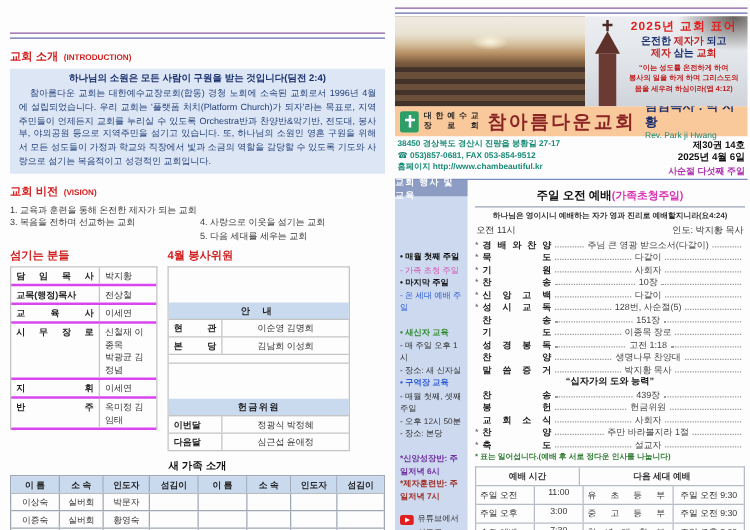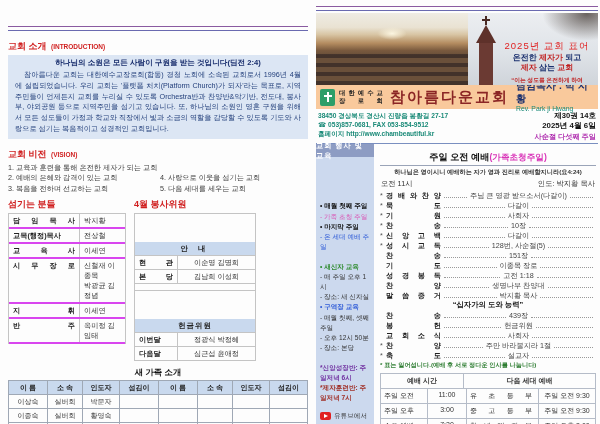--- a/index.html
+++ b/index.html
@@ -12,21 +12,21 @@
   
   .page-l{position:absolute;left:8px;top:26px;width:300px;}
   .intro-box{background:#dce6f4;margin-top:2px;padding:3px 7px 4px;}
   .intro-verse{color:#1a2f6e;font-weight:700;font-size:7.6px;text-align:center;margin-bottom:2px;}
   .intro-body{color:#24407c;font-size:7.2px;line-height:1.5;text-align:justify;text-indent:9px;white-space:normal;}
   .vision-cols{display:flex;font-size:7.2px;color:#3a3a3a;line-height:1.45;margin:2px 0 4px;}
   .vcol{width:152px;}
   .vcol-r{padding-top:10.4px;width:140px;}
   .two-col{display:flex;gap:8px;}
   .col-serv{width:118px;}
-  .col-vol{width:122px;}
+  .col-vol{width:146px;}
   .srv-tbl{border:1px solid #c4c4c4;border-bottom:none;margin-top:2px;}
   .srv-row{display:flex;border-bottom:2px solid #d946ef;font-size:7.2px;}
   .srv-role{width:62px;padding:1.5px 4px;color:#222;font-weight:600;border-right:1px solid #c4c4c4;}
   .srv-names{flex:1;padding:1.5px 4px;color:#333;white-space:pre-line;}
   .vol-tbl{border:1px solid #c4c4c4;border-bottom:none;margin-top:2px;}
   .vol-hdr{background:#c9d9ee;border-bottom:1px solid #c4c4c4;font-weight:700;font-size:7.4px;
     text-align:center;padding:1.5px 0;color:#222;letter-spacing:4px;margin-top:28px;}
   .vol-hdr.tight{letter-spacing:1px;}
   .vol-row{display:flex;border-bottom:1px solid #c4c4c4;font-size:7.2px;}
   .vol-lab{width:34px;padding:1.5px 4px;font-weight:600;color:#222;border-right:1px solid #c4c4c4;}
@@ -73,21 +73,21 @@
   .ph-sky{width:130px;height:72px;position:relative;overflow:hidden;
     background:linear-gradient(180deg,#eceef1 0%,#dfe3e8 55%,#cfd4da 100%);}
   .tree{position:absolute;right:-8px;top:-8px;width:64px;height:36px;
     background:radial-gradient(ellipse at 70% 25%,rgba(62,52,46,.75),rgba(62,52,46,0) 70%);}
   .spire-cross-v{position:absolute;left:17px;top:3px;width:2px;height:9px;background:#4a2a24;}
   .spire-cross-h{position:absolute;left:14px;top:6px;width:8px;height:2px;background:#4a2a24;}
   .spire-roof{position:absolute;left:8px;top:12px;width:0;height:0;
     border-left:10px solid transparent;border-right:10px solid transparent;border-bottom:18px solid #5e312a;}
   .spire-body{position:absolute;left:11px;top:30px;width:14px;height:42px;background:#6b3a33;}
   .slogan{position:absolute;left:30px;right:2px;top:2px;text-align:center;}
-  .slogan-title{color:#e02020;font-weight:400;font-size:9.5px;letter-spacing:1px;margin-top:25px;}
+  .slogan-title{color:#e02020;font-weight:700;font-size:9.5px;letter-spacing:1px;}
   .slogan-line{color:#1a2f6e;font-weight:800;font-size:8px;line-height:1.3;}
   .sl-red{color:#c02020;}
   .slogan-verse{margin-top:2px;color:#c02020;font-weight:700;font-size:5.8px;line-height:1.5;white-space:pre-line;}
   .masthead{height:24px;background:#f9c99c;display:flex;align-items:center;padding:0 4px;gap:4px;}
   .logo{width:15px;height:17px;background:#2e9e68;border-radius:2px;position:relative;flex:none;}
   .logo::before{content:"";position:absolute;left:6.5px;top:3px;width:2px;height:10px;background:#fff;}
   .logo::after{content:"";position:absolute;left:3.5px;top:6px;width:8px;height:2px;background:#fff;}
   .denom{width:44px;font-size:6.4px;font-weight:700;color:#222;line-height:1.3;}
   .church-name{flex:1;text-align:center;font-size:15px;font-weight:800;color:#8b2525;letter-spacing:2px;}
   .pastor-blk{width:78px;line-height:1.25;}
@@ -159,21 +159,20 @@
       <div class="intro-body">참아름다운 교회는 대한예수교장로회(합동) 경청 노회에 소속된 교회로서 1996년 4월에 설립되었습니다. 우리 교회는 '플랫폼 처치(Platform Church)가 되자'라는 목표로, 지역주민들이 언제든지 교회를 누리실 수 있도록 Orchestra반과 찬양반&amp;악기반, 전도대, 봉사부, 야외공원 등으로 지역주민을 섬기고 있습니다. 또, 하나님의 소원인 영혼 구원을 위해서 모든 성도들이 가정과 학교와 직장에서 빛과 소금의 역할을 감당할 수 있도록 기도와 사랑으로 섬기는 복음적이고 성경적인 교회입니다.</div>
     </div>
 
     <div style="margin-top:4px;">
       <span class="sec-title">교회 비전</span>
       <span class="sec-sub">(VISION)</span>
     </div>
     <div class="vision-cols">
       <div class="vcol">
         <div>1. 교육과 훈련을 통해 온전한 제자가 되는 교회</div>
-        <div>2. 예배의 은혜와 감격이 있는 교회</div>
         <div>3. 복음을 전하며 선교하는 교회</div>
       </div>
       <div class="vcol vcol-r">
         <div>4. 사랑으로 이웃을 섬기는 교회</div>
         <div>5. 다음 세대를 세우는 교회</div>
       </div>
     </div>
 
     <div class="two-col">
       <div class="col-serv">

